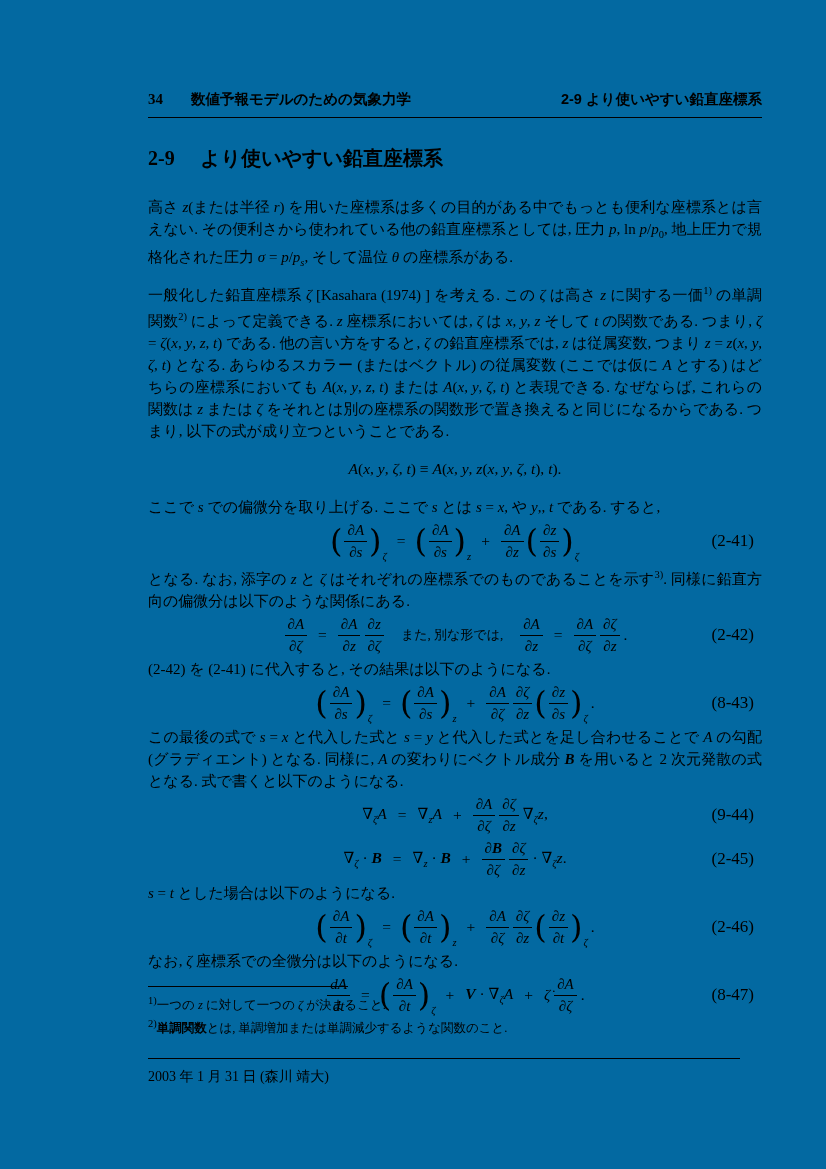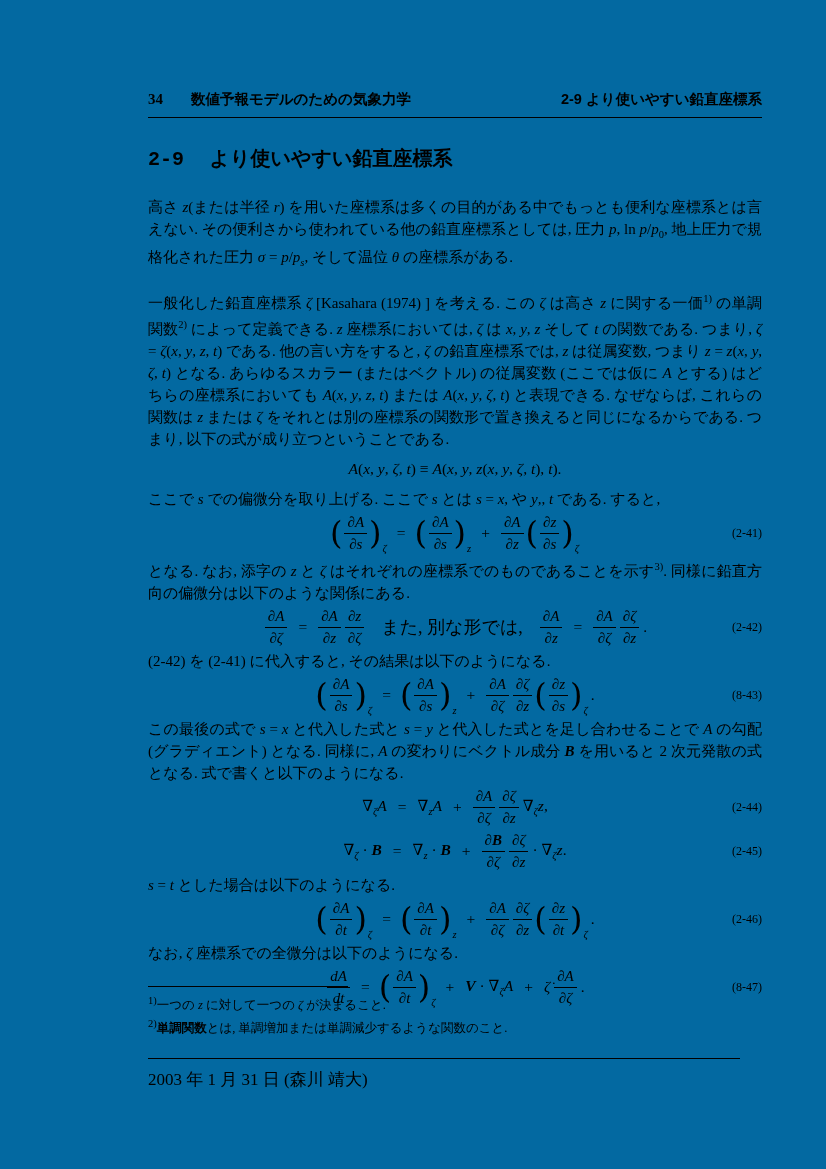--- a/index.html
+++ b/index.html
@@ -21,67 +21,67 @@
     border-bottom:1.5px solid #000;
     padding-bottom:8px;
   }
   .pgnum{font-family:"Liberation Serif","DejaVu Serif",serif;margin-right:24px;font-size:15px;}
   
   .section-title{
     font-family:"Liberation Sans","DejaVu Sans",sans-serif;
     font-size:20px;font-weight:bold;
     margin:27px 0 24px 0;
   }
-  .secnum{font-family:Liberation Mono, monospace;margin-right:20px;}
+  .secnum{font-family:Liberation Serif, serif;margin-right:20px;}
   
   p.body{
     font-size:15px;line-height:22px;
     text-align:justify;
     margin:2px 0;
   }
-  p.space-before{margin-top:14px;}
+  p.space-before{margin-top:6px;}
   
   .eq{
     position:relative;
     display:flex;justify-content:center;align-items:center;
     margin:2px 0;min-height:42px;
     font-size:15.5px;
   }
-  .eq-plain{min-height:26px;margin:6px 0;justify-content:center;}
+  .eq-plain{min-height:26px;margin:14px 0;justify-content:center;}
   .mt{font-style:normal;margin:0 2px;white-space:nowrap;}
   .op{margin:0 9px;}
   .punct{margin-left:2px;}
-  .jptxt{margin:0 15px;font-size:18px;white-space:nowrap;}
+  .jptxt{margin:0 15px;font-size:13px;white-space:nowrap;}
   .frac{
     display:inline-flex;flex-direction:column;align-items:center;
     text-align:center;font-style:italic;font-size:15px;
     line-height:17px;margin:0 2px;vertical-align:middle;
   }
   .fn{border-bottom:1px solid #000;padding:0 3px 2px 3px;}
   .fd{padding:2px 3px 0 3px;}
   .pf{display:inline-flex;align-items:center;}
   .lp,.rp{font-size:32px;line-height:0.9;font-style:normal;font-family:"DejaVu Serif",serif;}
   .psub{font-size:10.5px;font-style:italic;position:relative;top:15px;margin:0 1px 0 1px;}
   .eqnum{
-    position:absolute;right:0;top:50%;transform:translateY(-50%);
-    font-size:12px;font-style:normal;
+    position:absolute;right:8px;top:50%;transform:translateY(-50%);
+    font-size:17px;font-style:normal;
   }
   sub{font-size:10.5px;}
   sup{font-size:10.5px;}
   
   .footnotes{
     position:absolute;left:148px;top:986px;width:592px;
     font-size:12.5px;line-height:17.5px;
   }
   .fnrule{width:200px;border-top:1px solid #000;margin-bottom:5px;}
   
   .footer{
     position:absolute;left:148px;top:1058px;width:592px;
     border-top:1px solid #000;
-    padding-top:9px;font-size:17px;
+    padding-top:9px;font-size:14px;
   }
 </style>
 </head>
 <body>
 
 <div class="page">
 
   <div class="header">
     <div>
       <span class="pgnum">34</span>
@@ -229,21 +229,21 @@
       <span class="op">+</span>
       <span class="frac">
         <span class="fn">∂A</span>
         <span class="fd">∂ζ</span>
       </span>
       <span class="frac">
         <span class="fn">∂ζ</span>
         <span class="fd">∂z</span>
       </span>
       <span class="mt">∇<sub><i>ζ</i></sub><i>z</i>,</span>
-      <span class="eqnum">(2-44)</span>
+      <span class="eqnum">(9-44)</span>
     </div>
 
   <div class="eq">
       <span class="mt">∇<sub><i>ζ</i></sub> · <b><i>B</i></b></span>
       <span class="op">=</span>
       <span class="mt">∇<sub><i>z</i></sub> · <b><i>B</i></b></span>
       <span class="op">+</span>
       <span class="frac">
         <span class="fn">∂<b>B</b></span>
         <span class="fd">∂ζ</span>

